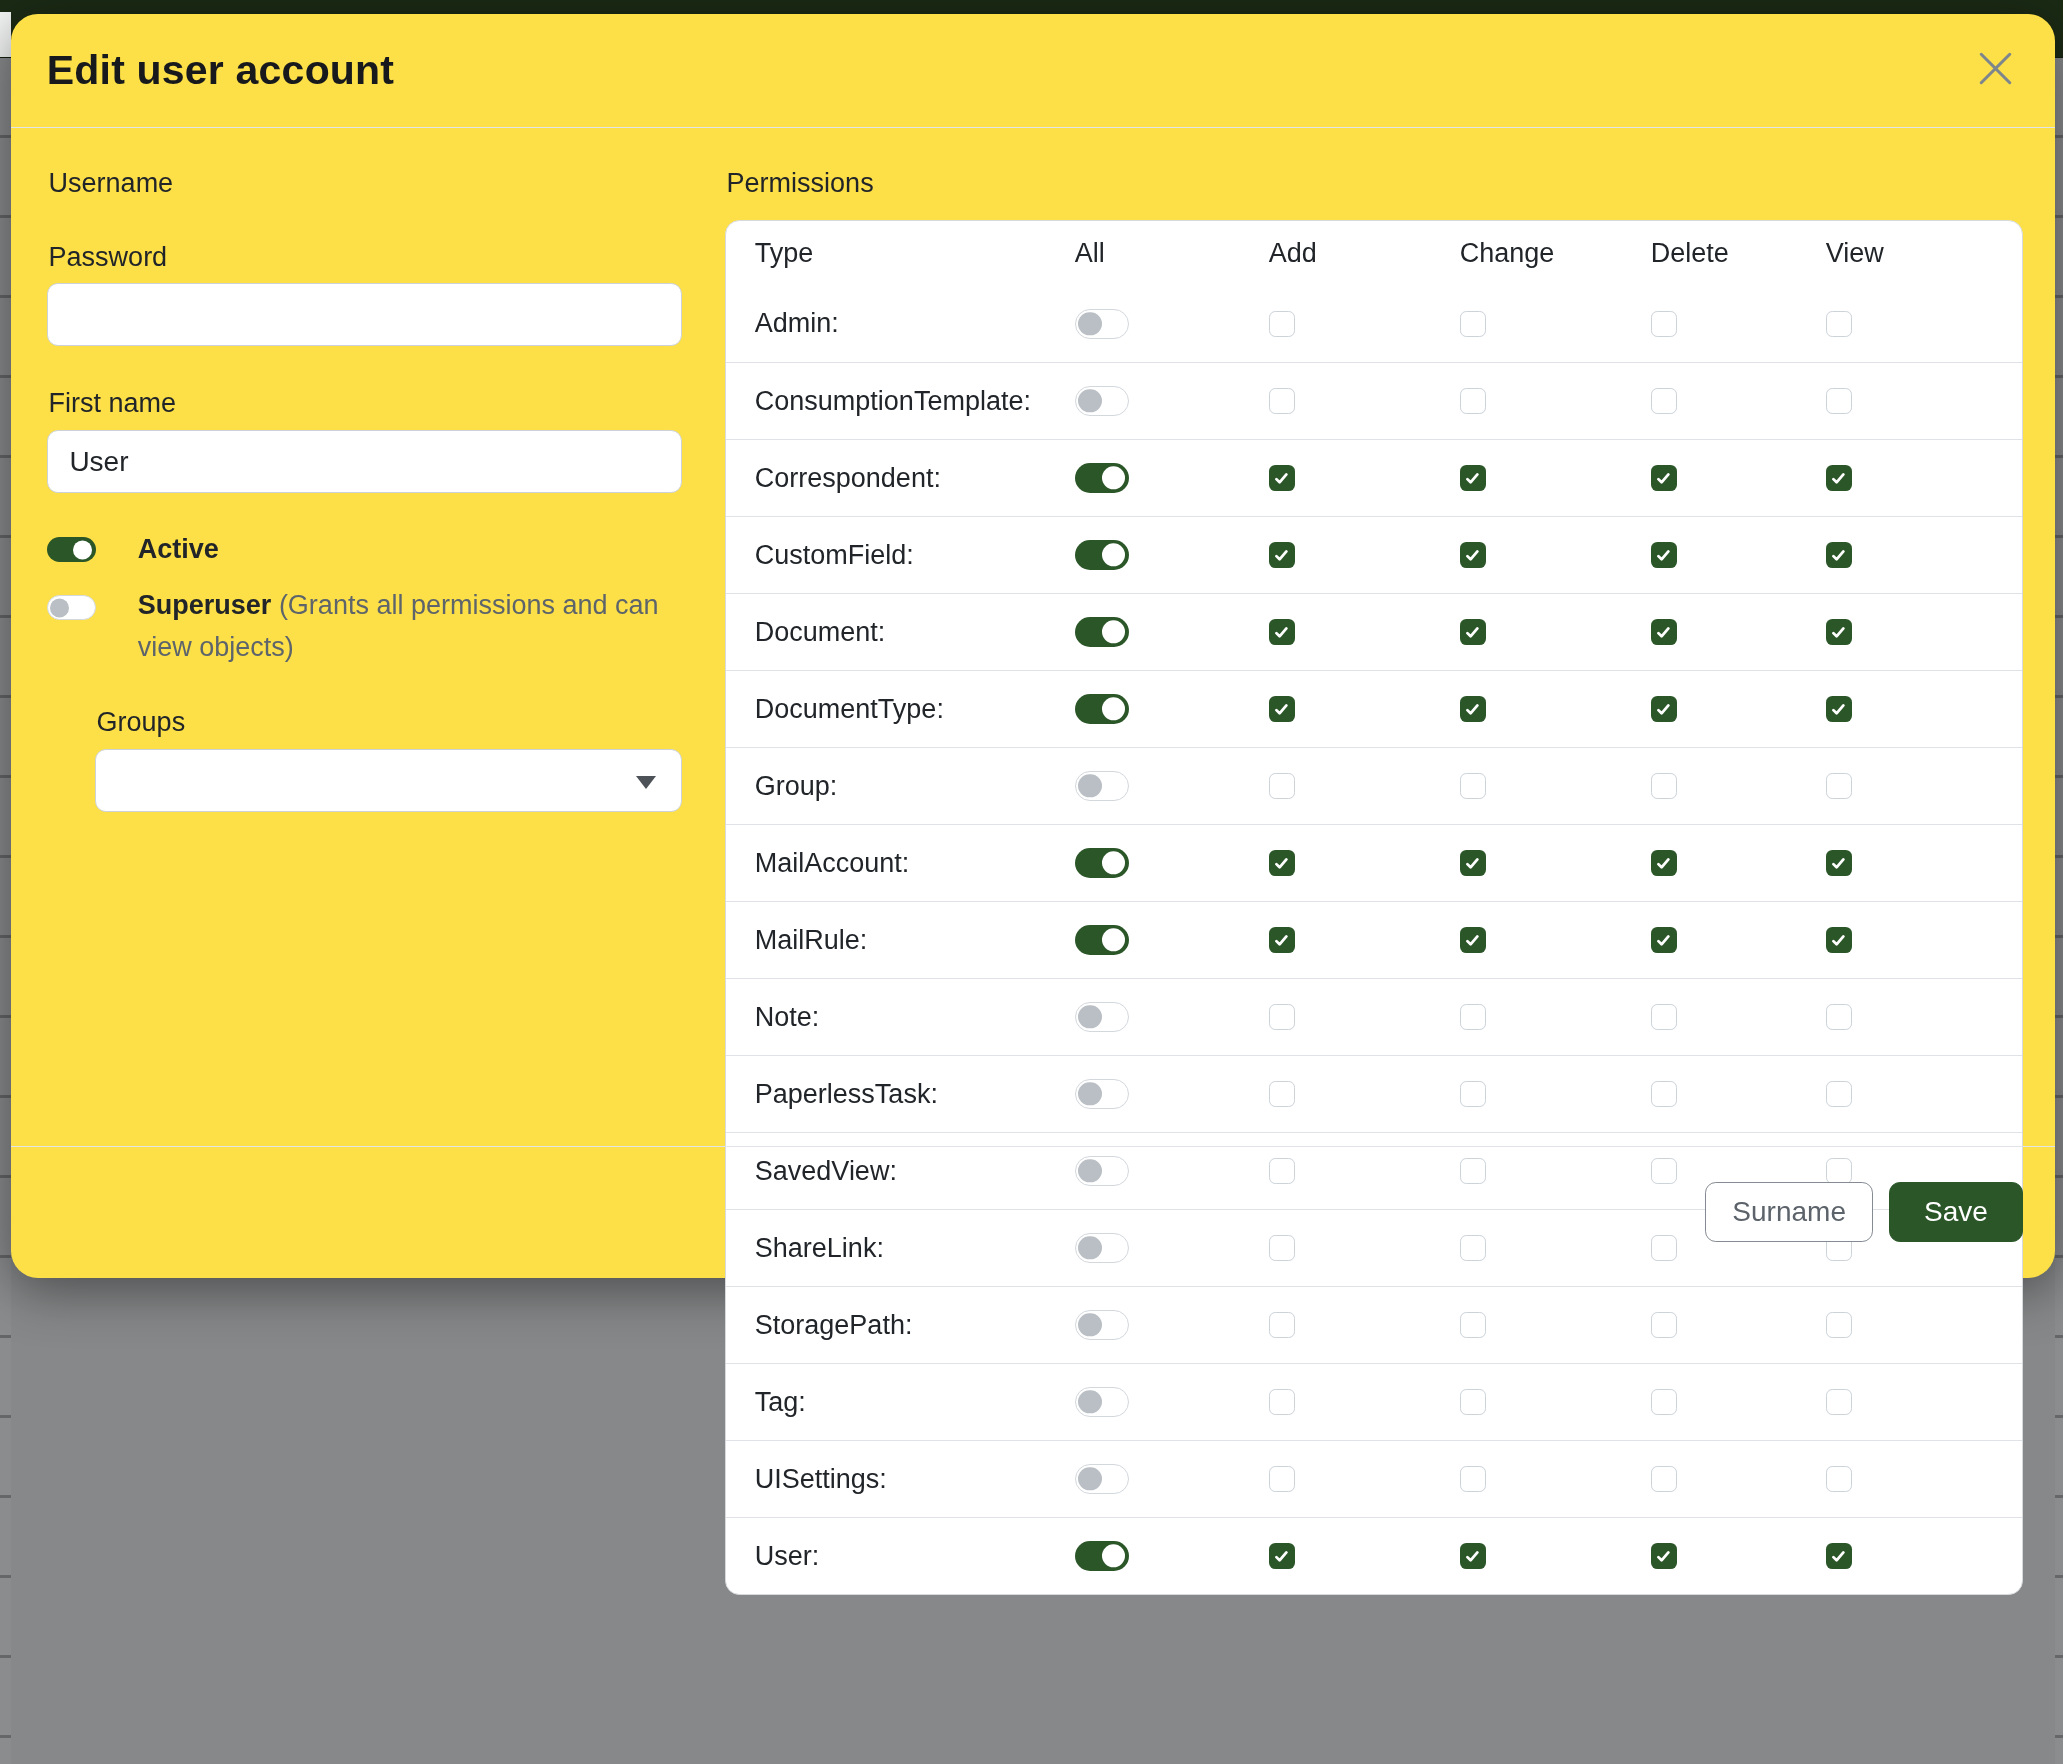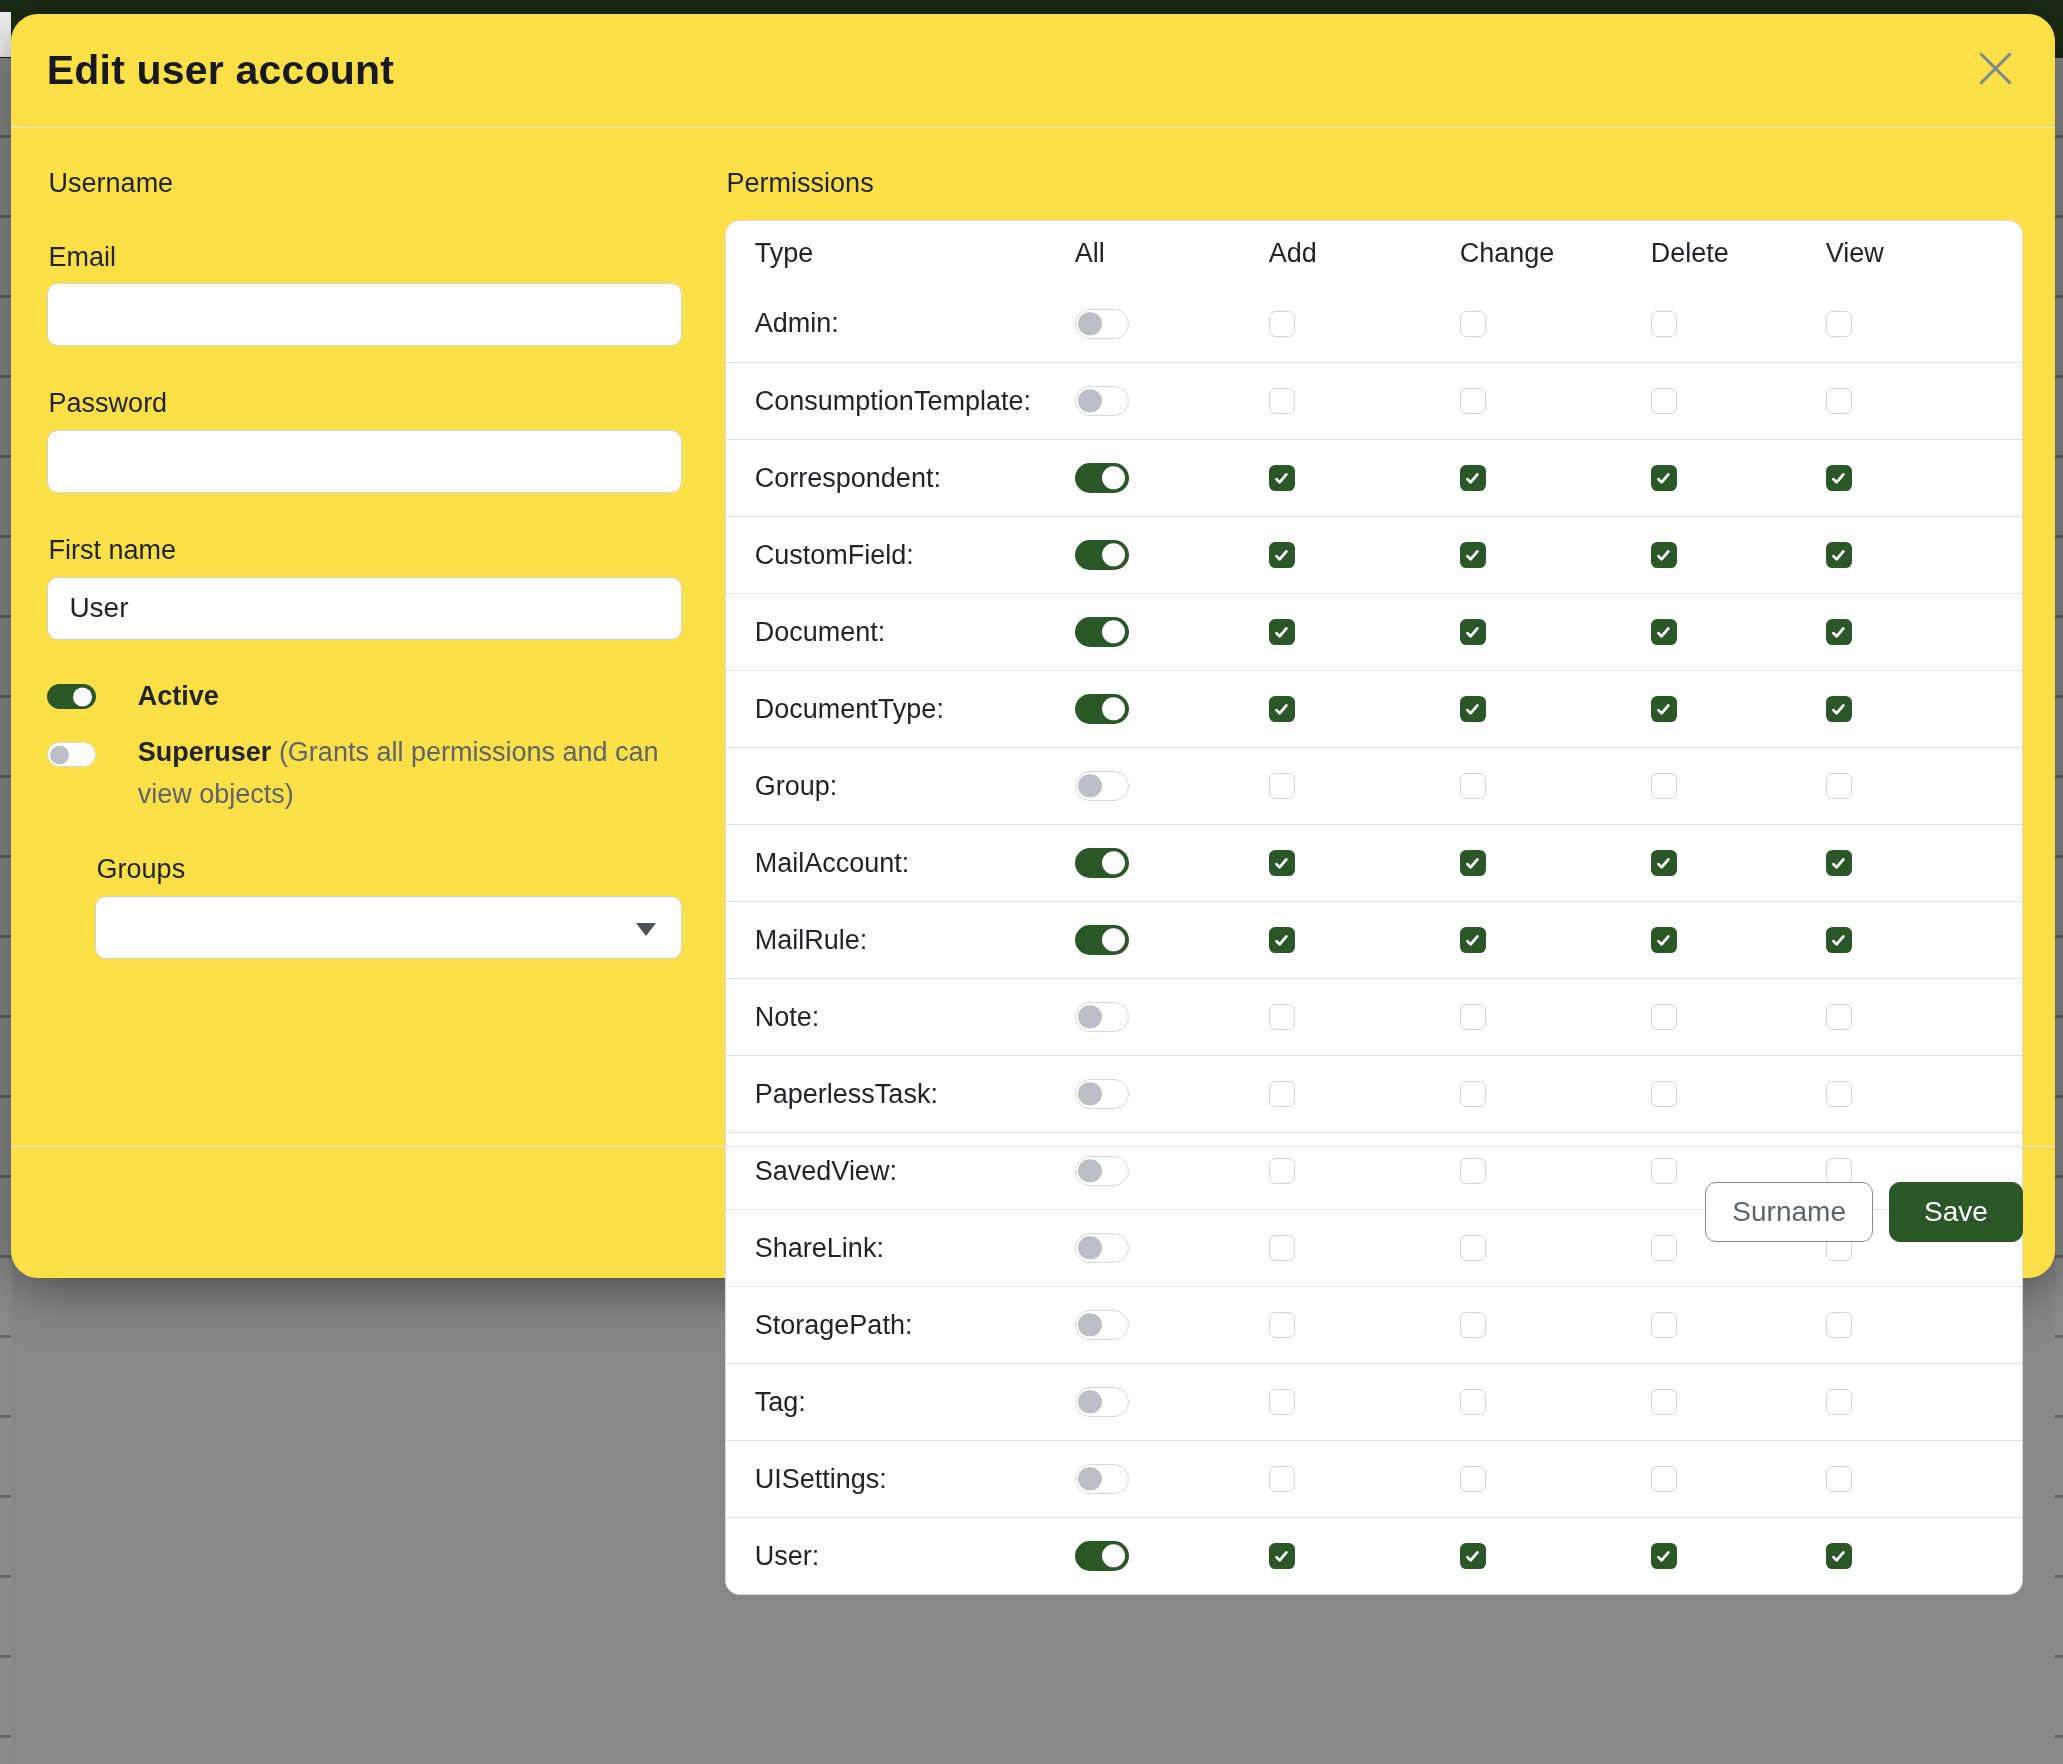--- a/index.html
+++ b/index.html
@@ -137,24 +137,20 @@
   </div>
 
   <div class="m-body">
 
     <div class="col-left">
 
       <div class="field">
         <label class="f-label">Username</label>
       </div>
 
-      <div class="field">
-        <label class="f-label">Email</label>
-        <input class="f-input" type="text" value="" style="">
-      </div>
 
       <div class="field">
         <label class="f-label">Password</label>
         <input class="f-input" type="password" value="" style="">
       </div>
 
       <div class="field">
         <label class="f-label">First name</label>
         <input class="f-input" type="text" value="User" style="">
       </div>

